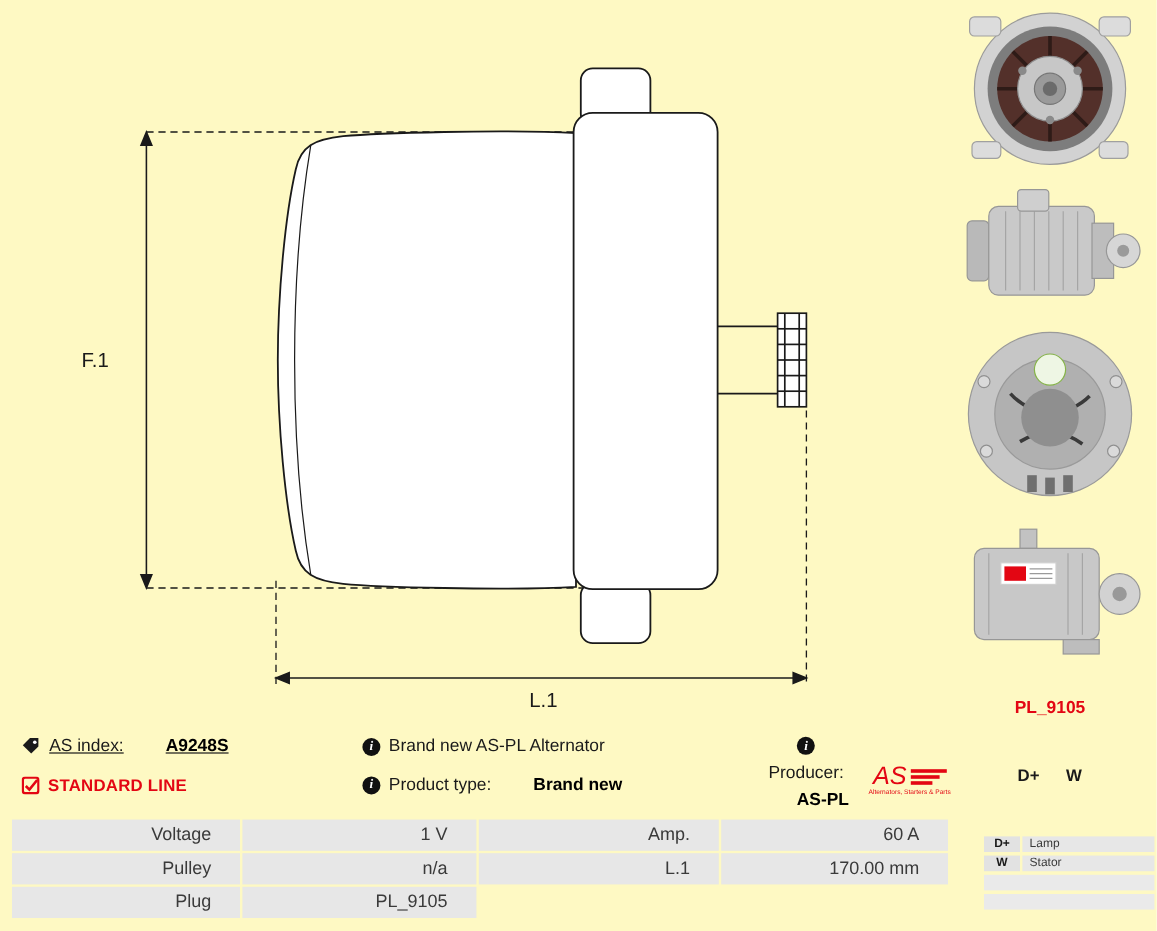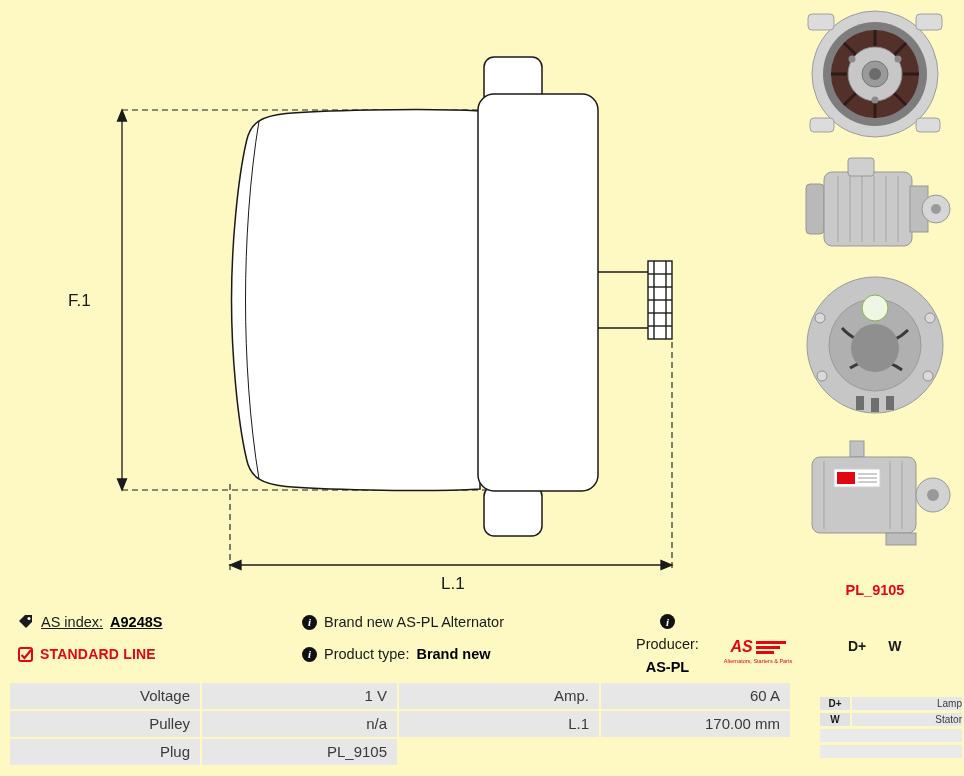--- a/index.html
+++ b/index.html
@@ -10,54 +10,54 @@
 
   .photos { position:absolute; left:788px; top:4px; width:174px;
             display:flex; flex-direction:column; align-items:center; gap:6px; }
   .photo { display:block; }
 
   .plug-code { position:absolute; left:788px; top:582px; width:174px; text-align:center;
                color:#e30613; font-weight:bold; font-size:14.5px; }
 
   .info-item { position:absolute; display:flex; align-items:center; gap:7px;
                font-size:14.5px; color:#1a1a1a; white-space:nowrap; }
-  .info-item b { font-weight:bold; color:#000; }
+  .info-item b { font-weight:bold; color:#000;margin-left:28px; }
   .red-bold { color:#e30613; font-weight:bold; font-size:14px; letter-spacing:0.2px; }
 
   .info-icon { width:15px; height:15px; border-radius:50%; background:#111; color:#fff;
                display:inline-flex; align-items:center; justify-content:center;
                font-family:"Liberation Serif", serif; font-size:11px; font-weight:bold;
                font-style:italic; flex:0 0 auto; }
   .info-icon::before { content:"i"; }
 
   .aspl-logo { position:absolute; left:720px; top:637px; width:76px; text-align:center; }
   .aspl-top { display:flex; align-items:flex-end; justify-content:center; gap:3px; }
-  .aspl-as { color:#e30613; font-weight:bold; font-style:italic; font-size:16px; line-height:20px; }
+  .aspl-as { color:#e30613; font-weight:normal; font-style:italic; font-size:21px; line-height:20px; }
   .aspl-lines { display:flex; flex-direction:column; gap:2px; margin-bottom:3px; }
   .aspl-lines i { display:block; height:3px; background:#e30613; }
   .aspl-lines i:nth-child(1){ width:30px; }
   .aspl-lines i:nth-child(2){ width:24px; }
   .aspl-lines i:nth-child(3){ width:18px; }
   .aspl-sub { color:#e30613; font-size:5.5px; line-height:7px; margin-top:1px; white-space:nowrap; }
 
   .specs { position:absolute; left:10px; top:683px;
            display:grid; grid-template-columns:190px 195px 200px 189px;
            grid-auto-rows:26px; gap:2px; }
   .specs .cell { background:#e7e7e7; color:#3a3a3a; font-size:15px; line-height:26px;
-                 text-align:right; padding-right:10px; overflow:hidden; }
+                 text-align:right; padding-right:24px; overflow:hidden; }
   .specs .cell.blank { background:transparent; }
 
   .term-header { position:absolute; left:848px; top:638px; font-size:14px; font-weight:bold;
                  color:#1a1a1a; display:flex; gap:22px; }
 
   .mini { position:absolute; left:820px; top:697px; width:142px; }
   .mrow { display:grid; grid-template-columns:30px 110px; gap:2px; margin-bottom:3px; }
   .mcode { background:#e2e2e2; font-size:10px; font-weight:bold; line-height:13px;
            text-align:center; color:#1a1a1a; }
-  .mdesc { background:#e7e7e7; font-size:10px; line-height:13px; padding-left:6px; color:#3a3a3a;text-align:right; }
+  .mdesc { background:#e7e7e7; font-size:10px; line-height:13px; padding-left:6px; color:#3a3a3a; }
   .mbar { height:13px; background:#eaeaea; margin-bottom:3px; }
 </style>
 </head>
 <body>
 
 <div class="canvas">
 
   <svg class="drawing" width="790" height="610" viewBox="0 0 790 610">
     <g stroke="#1a1a1a" stroke-width="1.1" stroke-dasharray="6 4" fill="none">
       <line x1="122" y1="110" x2="600" y2="110"></line>

